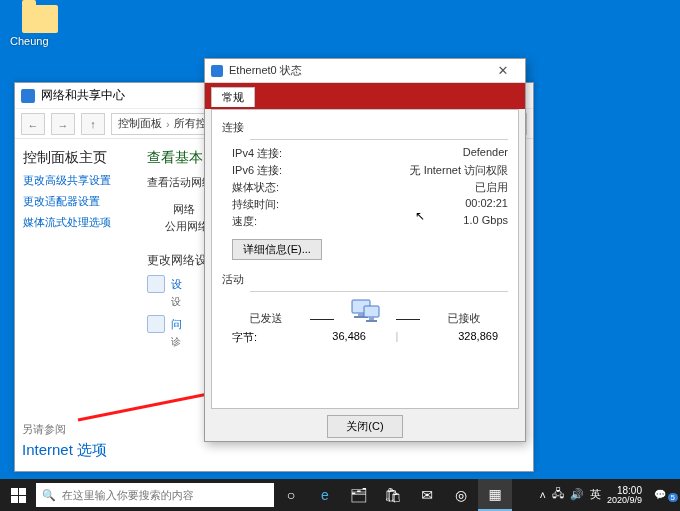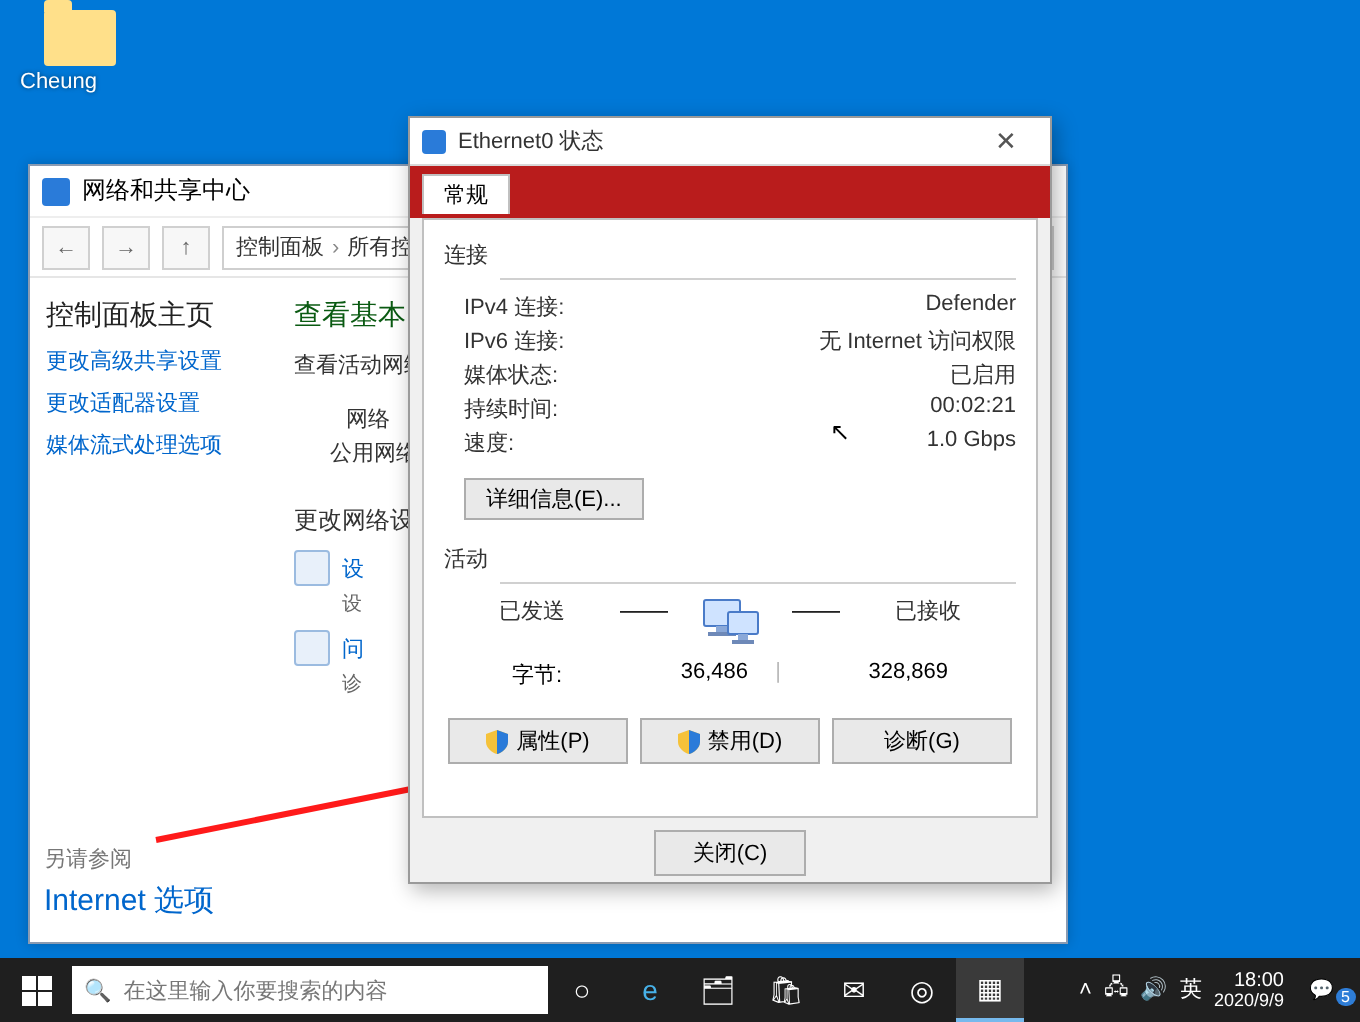--- a/index.html
+++ b/index.html
@@ -45,24 +45,24 @@
   .dlg .titlebar .x{width:32px;height:100%;display:flex;align-items:center;justify-content:center;font-size:13px;color:#555}
   .dlg .tabs{height:26px;display:flex;align-items:center;padding:0 6px;background:#b91c1c}
   .tab{border:1px solid #c0c0c0;border-bottom:none;background:#fff;padding:2px 10px;font-size:11px;position:relative;top:1px}
   .dlg .inner{background:#fff;margin:0 6px 6px;border:1px solid #c0c0c0;height:300px;padding:8px 10px;position:relative}
   .grp-h{font-size:11px;color:#333;margin:2px 0 0}
   .grp-sep{border-top:1px solid #d0d0d0;margin:4px 0 6px 28px}
   .row{display:flex;justify-content:space-between;font-size:11px;margin:2px 0 2px 10px}
   .row .k{color:#333}
   .row .v{color:#333}
   .detailbtn{margin:8px 0 6px 10px;border:1px solid #adadad;background:#e9e9e9;padding:2px 10px;font-size:11px}
-  .activity{display:flex;align-items:flex-start;justify-content:center;gap:14px;margin:4px 0}
+  .activity{display:flex;align-items:flex-end;justify-content:center;gap:14px;margin:4px 0}
   .activity .lbl{font-size:11px;color:#333;width:60px;text-align:center}
   .pc{width:34px;height:28px}
-  .numrow{display:flex;justify-content:center;font-size:11px;margin:4px 10px 0}
+  .numrow{display:flex;justify-content:space-between;font-size:11px;margin:4px 10px 0}
   .numrow .lbl{width:48px}
   .numrow .n{width:70px;text-align:right}
   .btnrow{display:flex;gap:6px;margin-top:14px;padding:0 2px}
   .btnrow button{flex:1;border:1px solid #adadad;background:#e9e9e9;padding:3px 4px;font-size:11px;display:flex;align-items:center;justify-content:center;gap:4px}
   .shield{width:11px;height:12px}
   .dlg .closebar{display:flex;justify-content:center;padding:0 10px 0}
   .dlg .closebar button{border:1px solid #adadad;background:#e9e9e9;padding:3px 18px;font-size:11px}
   
   .taskbar{position:absolute;left:0;bottom:0;width:100%;height:32px;background:#1f1f1f;display:flex;align-items:center;color:#fff}
   .start{width:36px;height:100%;display:flex;align-items:center;justify-content:center}
@@ -198,39 +198,20 @@
       <span>——</span>
       <div class="lbl">已接收</div>
     </div>
     <div class="numrow">
       <span class="lbl">字节:</span>
       <span class="n">36,486</span>
       <span style="width:30px;text-align:center;color:#bbb">|</span>
       <span class="n">328,869</span>
     </div>
 
-    <div class="btnrow">
-      <button>
-        <svg class="shield" viewBox="0 0 11 12">
-            <path d="M5.5 0 L11 2 V6 C11 9 8 11.4 5.5 12 C3 11.4 0 9 0 6 V2 Z" fill="#f5c23a"></path>
-            <path d="M5.5 0 L11 2 V6 C11 9 8 11.4 5.5 12 V0 Z" fill="#2a7bd9"></path>
-          </svg>
-        <span>属性(P)</span>
-      </button>
-      <button>
-        <svg class="shield" viewBox="0 0 11 12">
-            <path d="M5.5 0 L11 2 V6 C11 9 8 11.4 5.5 12 C3 11.4 0 9 0 6 V2 Z" fill="#f5c23a"></path>
-            <path d="M5.5 0 L11 2 V6 C11 9 8 11.4 5.5 12 V0 Z" fill="#2a7bd9"></path>
-          </svg>
-        <span>禁用(D)</span>
-      </button>
-      <button>
-          <span>诊断(G)</span>
-        </button>
-    </div>
   </div>
   <div class="closebar">
     <button>关闭(C)</button>
   </div>
 </div>
 
 <span class="cursor">↖</span>
 
 <div class="taskbar">
   <div class="start">

